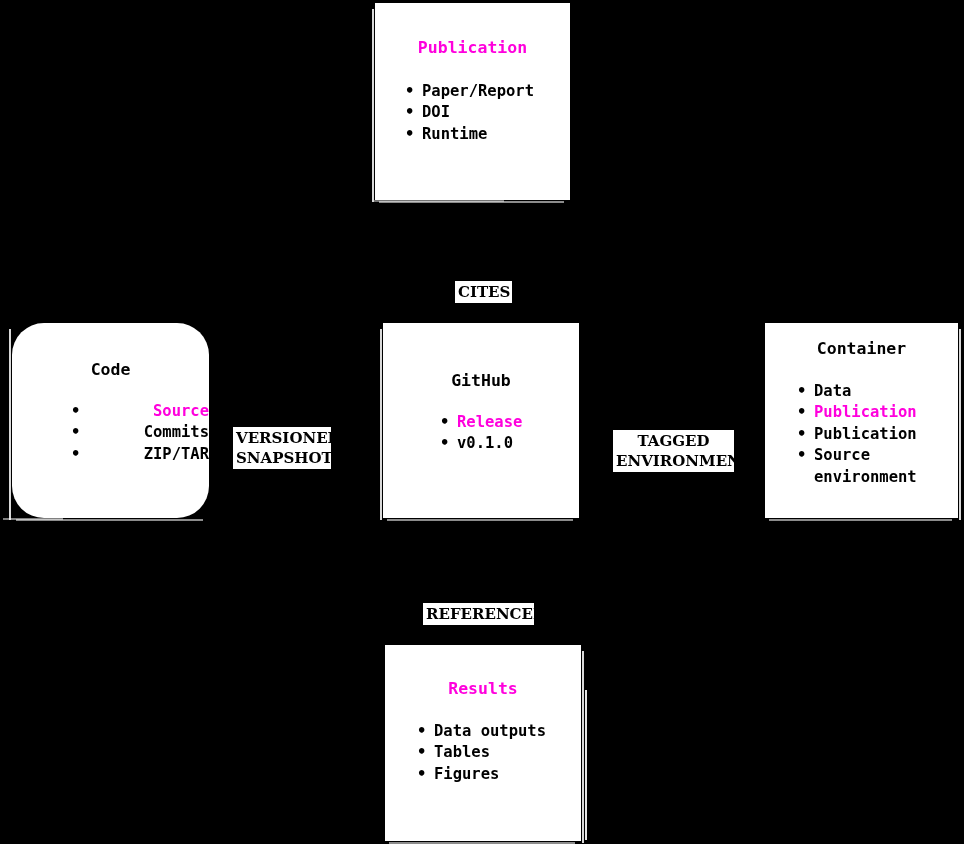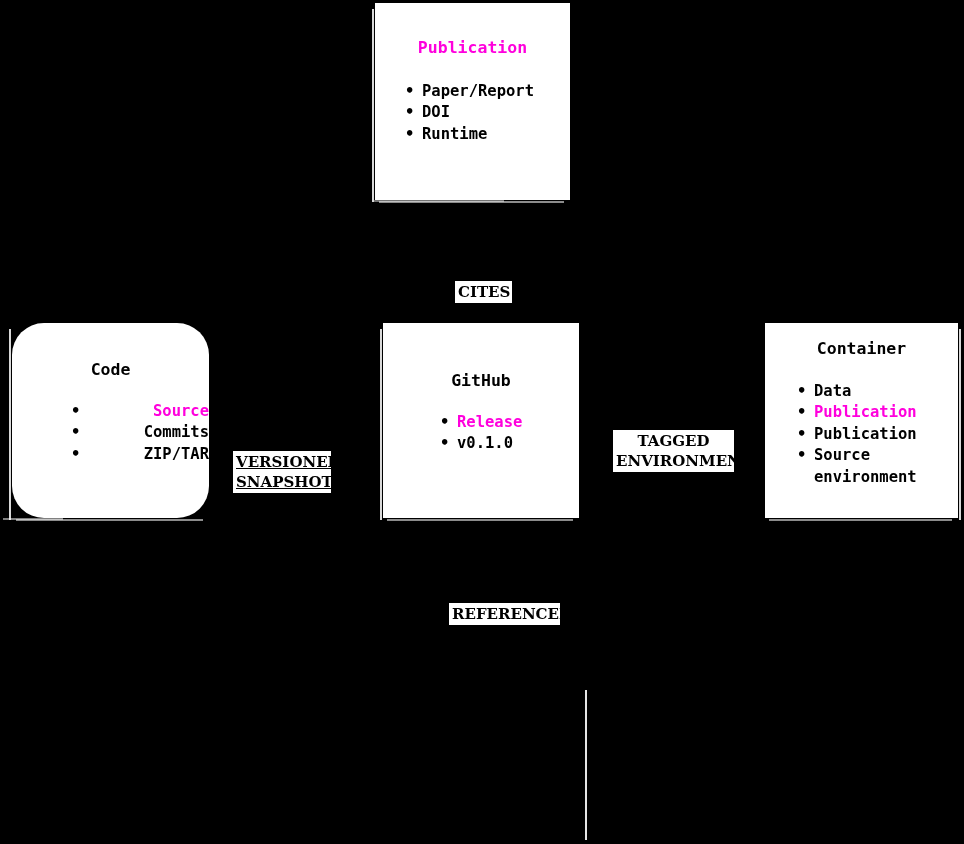--- a/index.html
+++ b/index.html
@@ -140,23 +140,23 @@
     font-weight: bold;
     line-height: 20px;
     text-align: center;
     padding: 1px 3px;
     box-sizing: border-box;
     white-space: pre;
     margin-top: 32px;
   }
 
   #label-cites      { left: 455px; top: 249px;  width: 57px;  }
-  #label-versioned  { left: 233px; top: 419px;  width: 98px; text-decoration: underline;  }
+  #label-versioned  { left: 233px; top: 395px;  width: 98px;  }
   #label-tagged     { left: 613px; top: 398px;  width: 121px; }
-  #label-referenced { left: 449px; top: 571px;  width: 111px; }
+  #label-referenced { left: 423px; top: 571px;  width: 111px; }
 </style>
 </head>
 <body>
 
 <div id="canvas">
 
   <div class="node" id="node-publication">
     <div class="node-title accent">Publication</div>
     <ul class="node-list">
       <li>Paper/Report</li>
@@ -186,20 +186,28 @@
     <div class="node-title">Container</div>
     <ul class="node-list">
       <li>Data</li>
       <li class="accent">Publication</li>
       <li>Publication</li>
       <li>Source
 environment</li>
     </ul>
   </div>
 
+  <div class="node skew-right" id="node-results">
+    <div class="node-title accent">Results</div>
+    <ul class="node-list">
+      <li>Data outputs</li>
+      <li>Tables</li>
+      <li>Figures</li>
+    </ul>
+  </div>
 
   <div class="stroke" style="left:585px; top:690px; width:2px; height:150px; opacity:.9;"></div>
   <div class="stroke" style="left:374px; top:200px; width:130px; height:2px; opacity:.45;"></div>
   <div class="stroke" style="left:3px; top:518px; width:60px; height:2px; opacity:.5;"></div>
 
   <div class="edge-label" id="label-cites">CITES</div>
 
   <div class="edge-label" id="label-versioned">VERSIONED
 SNAPSHOT</div>
 

